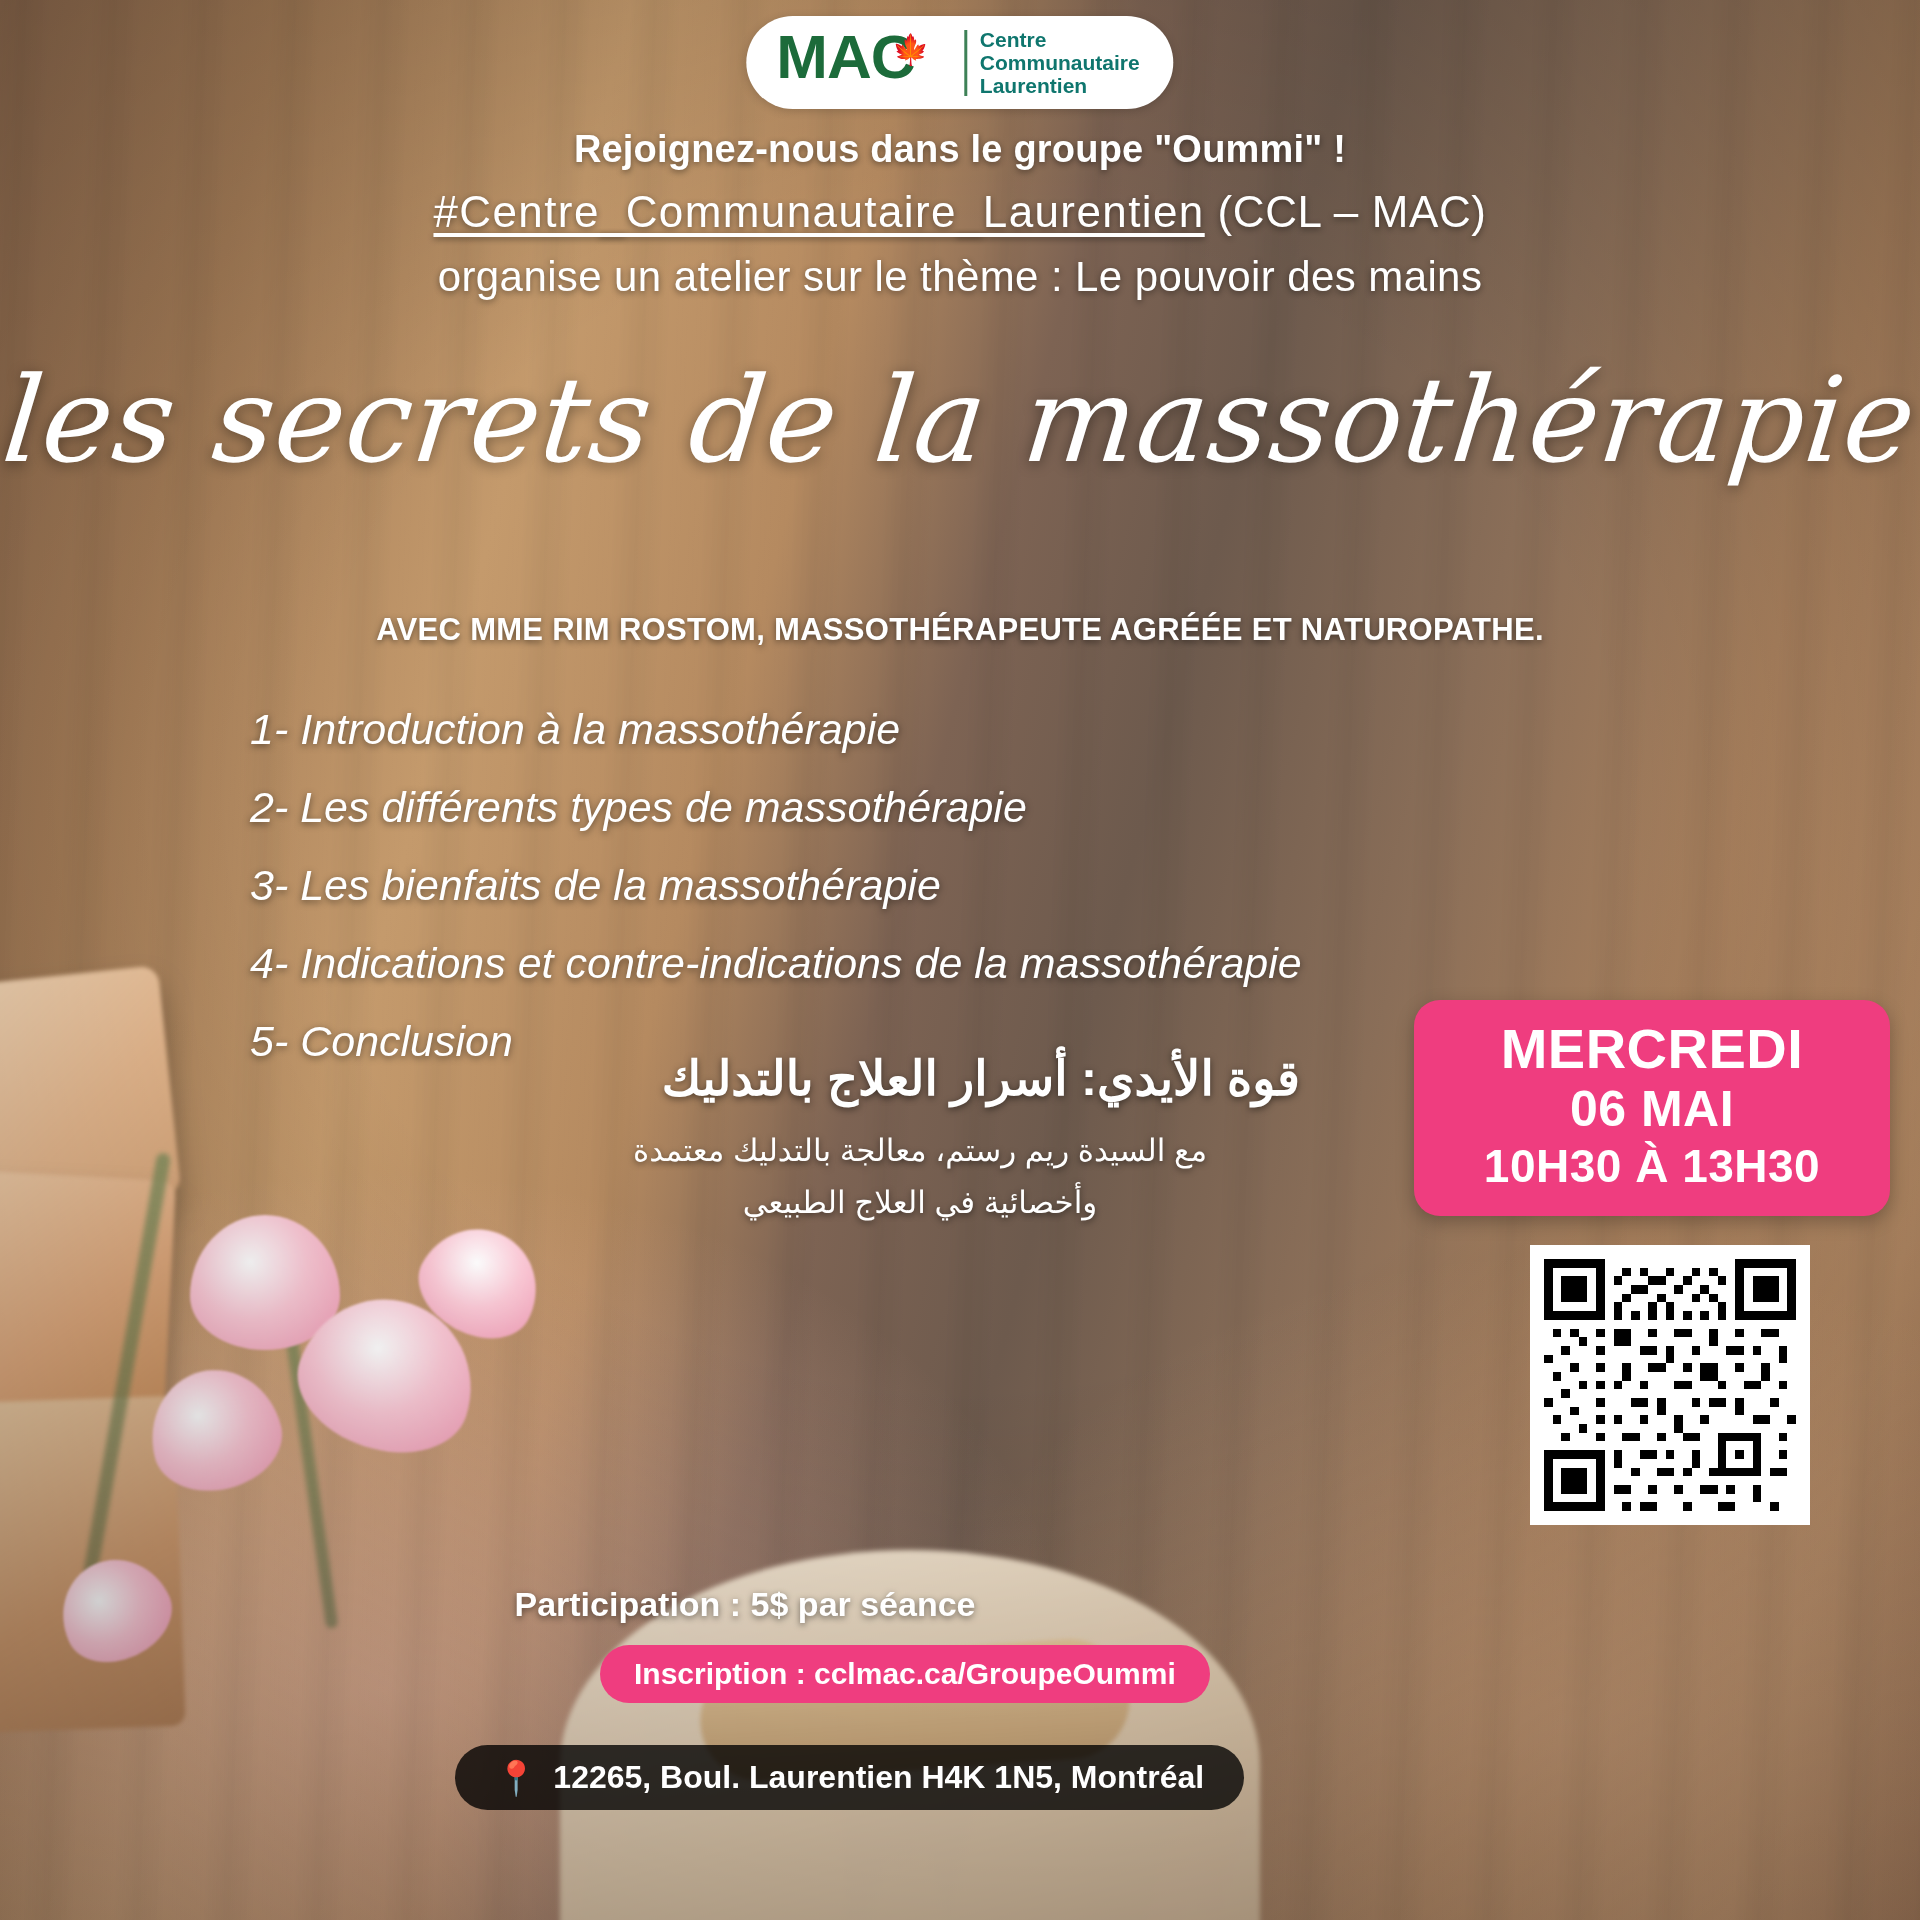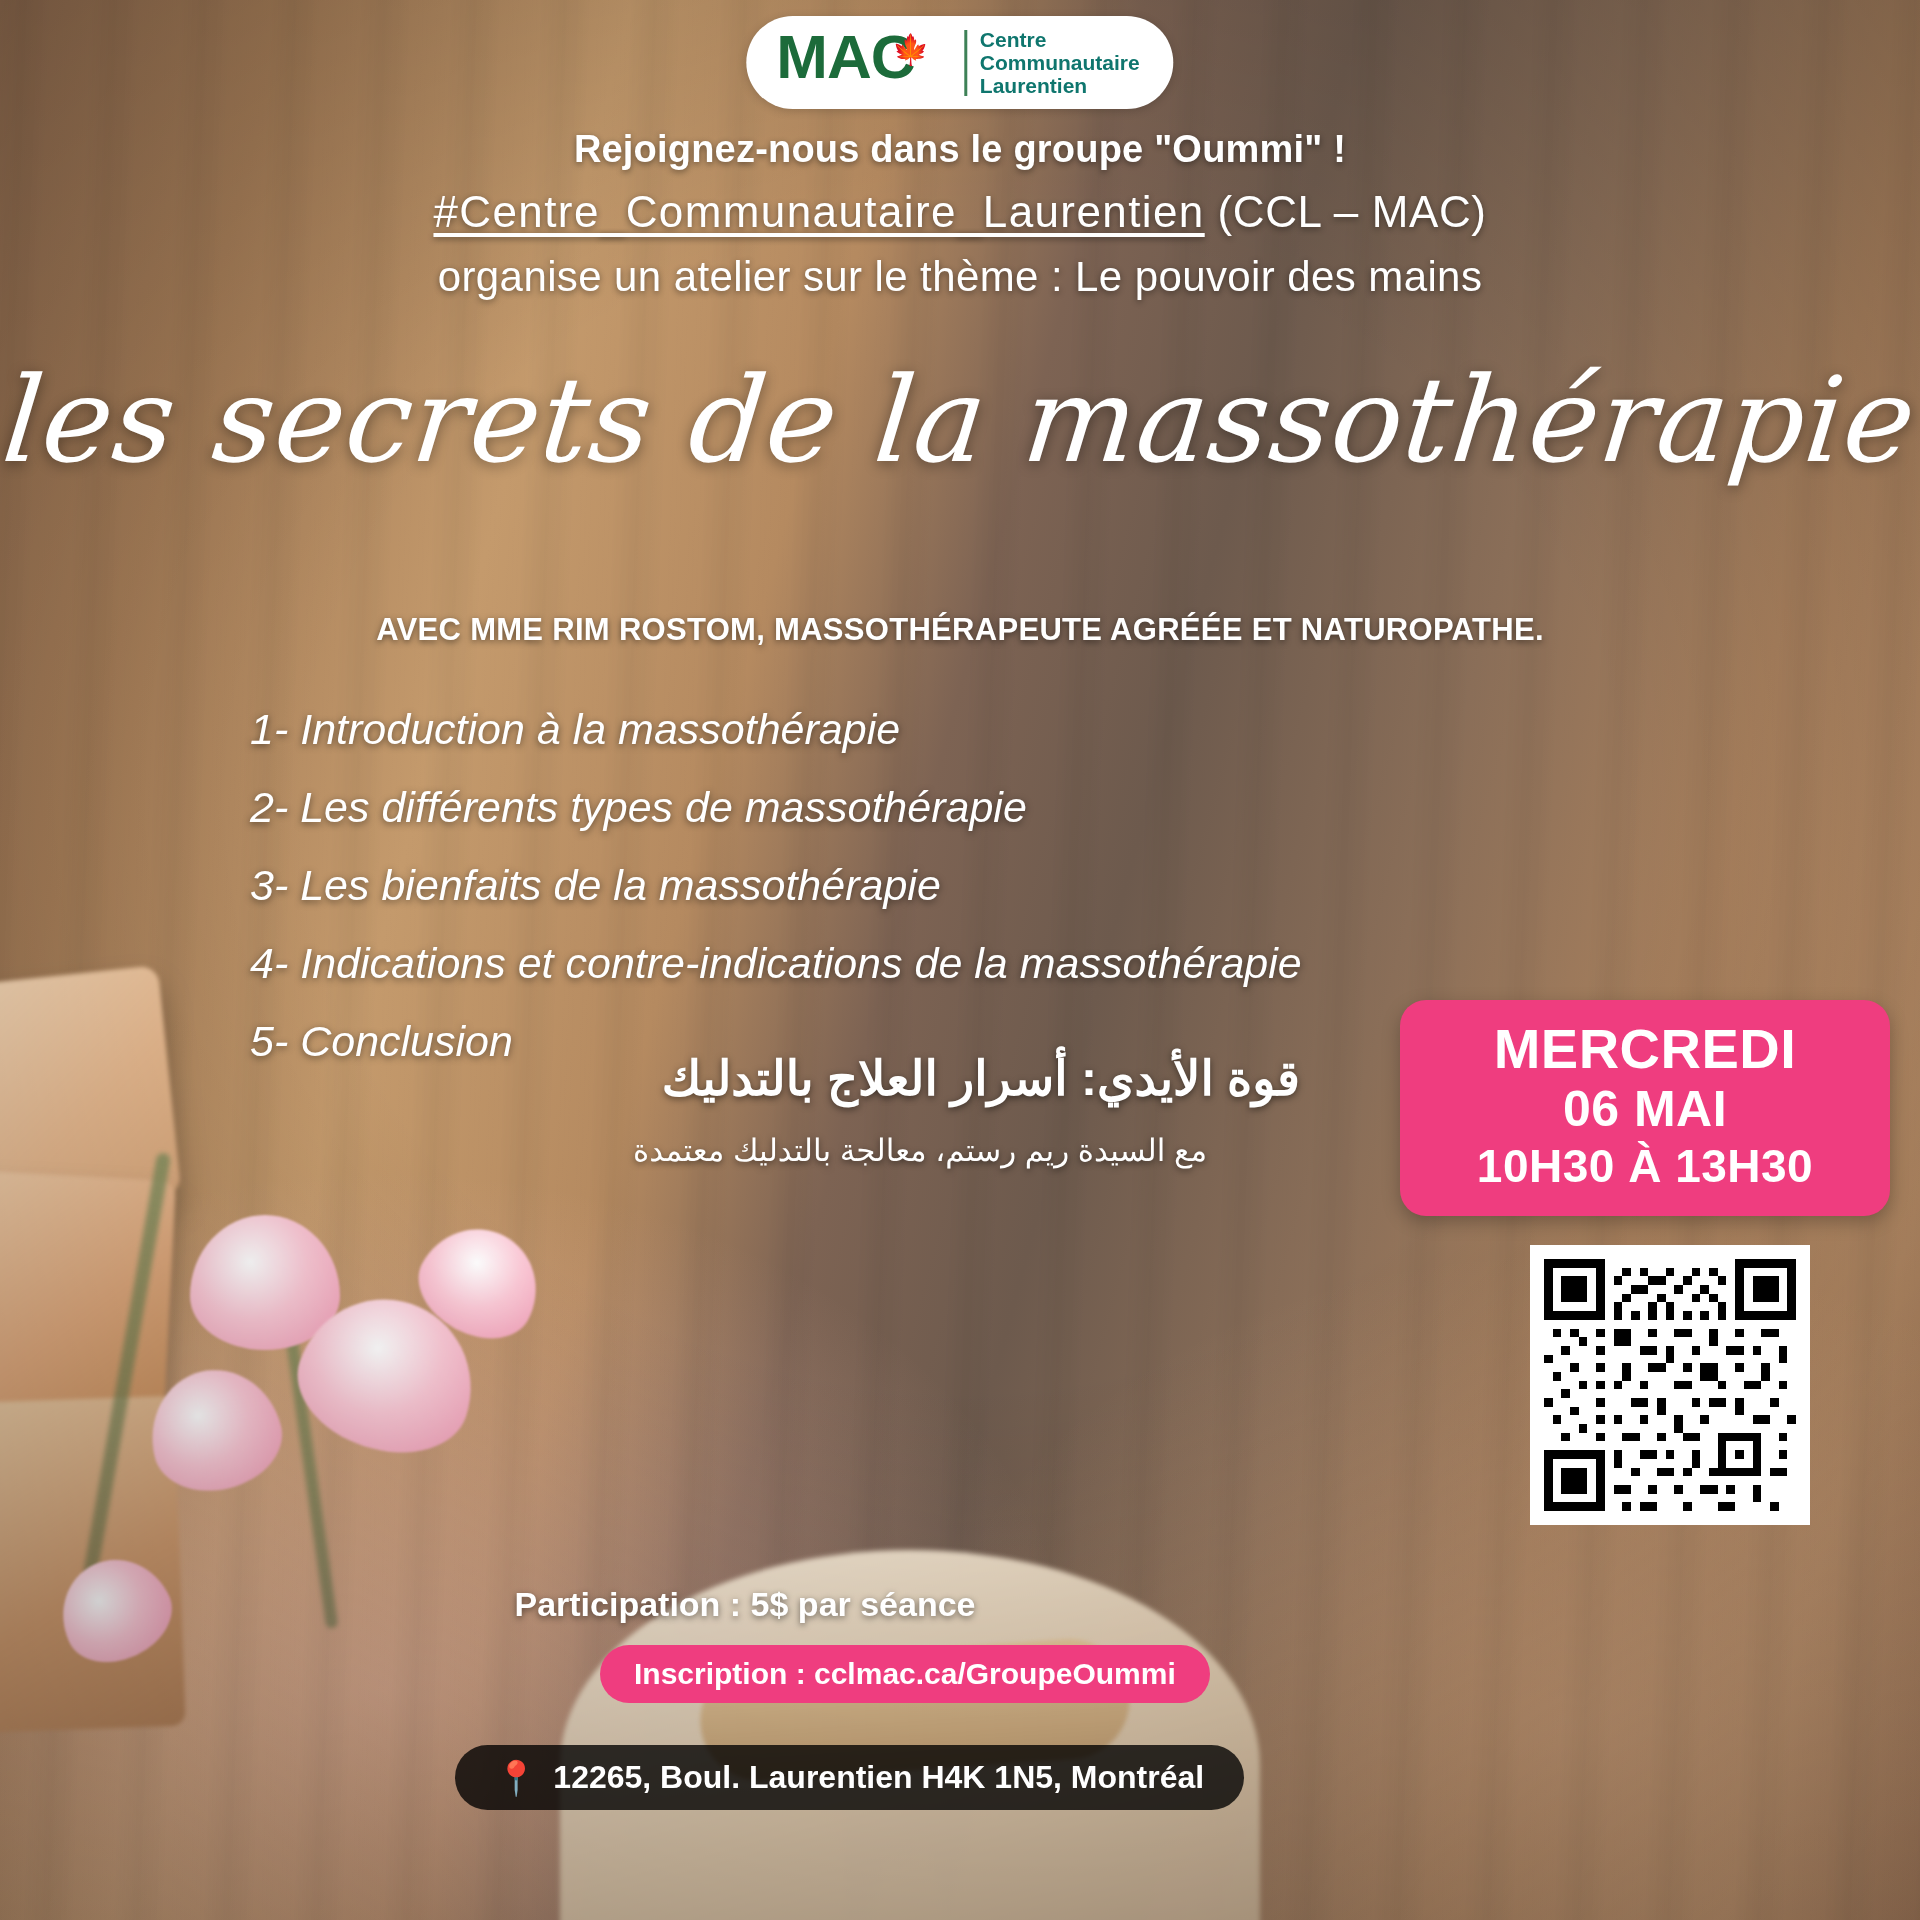--- a/index.html
+++ b/index.html
@@ -255,21 +255,21 @@
   }
 
   
   .date-badge {
     position: absolute;
     right: 30px;
     top: 1000px;
     width: 440px;
     background: #ef3d7f;
     border-radius: 26px;
-    padding: 18px 25px 22px;
+    padding: 18px 18px 22px;
     text-align: center;
     box-shadow: 0 6px 18px rgba(0,0,0,.25);
   }
   .date-badge div { font-weight: bold; letter-spacing: .5px; }
   .dl1 { font-size: 56px; line-height: 62px; }
   .dl2 { font-size: 50px; line-height: 58px; }
   .dl3 { font-size: 46px; line-height: 56px; }
 
   
   .qr {
@@ -376,20 +376,21 @@
       <div>1- Introduction à la massothérapie</div>
       <div>2- Les différents types de massothérapie</div>
       <div>3- Les bienfaits de la massothérapie</div>
       <div>4- Indications et contre-indications de la massothérapie</div>
       <div>5- Conclusion</div>
     </div>
 
     <div class="ar-title">قوة الأيدي: أسرار العلاج بالتدليك</div>
     <div class="ar-sub">
       <div>مع السيدة ريم رستم، معالجة بالتدليك معتمدة</div>
+      <div>وأخصائية في العلاج الطبيعي</div>
     </div>
 
     <div class="date-badge">
       <div class="dl1">MERCREDI</div>
       <div class="dl2">06 MAI</div>
       <div class="dl3">10H30 À 13H30</div>
     </div>
 
     <div class="qr">
       <svg viewBox="0 0 29 29" shape-rendering="crispEdges">

